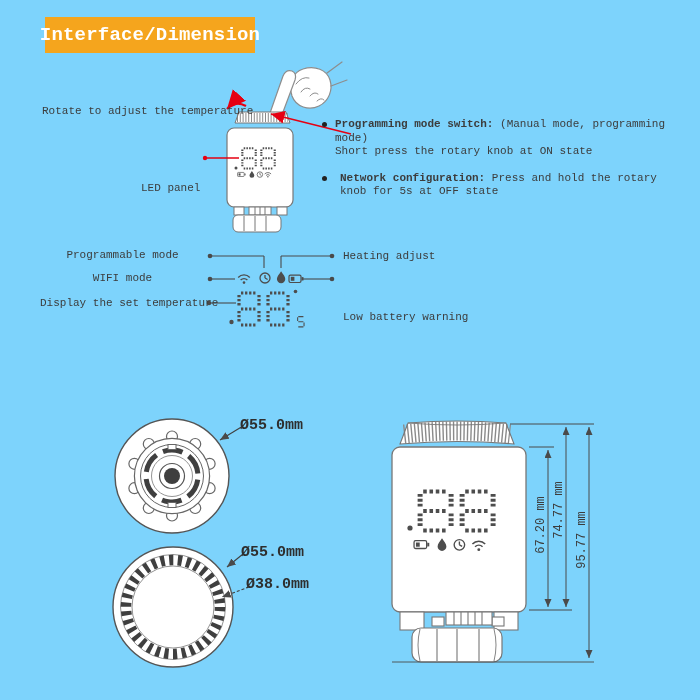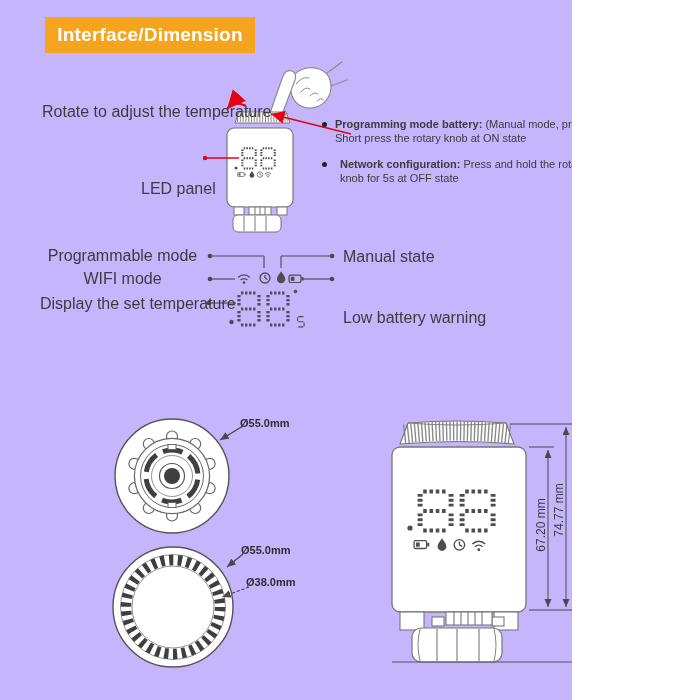--- a/index.html
+++ b/index.html
@@ -1,33 +1,33 @@
 <!DOCTYPE html>
 <html style="--banner-bg: #F5A51D; --accent-red: #E60012; --text: #3C3C3C; --line: #4A4A4A;"><head>
 <meta charset="utf-8">
 <style>
   html,body{margin:0;padding:0;background:#fff;}
   .canvas{
-    position:relative;width:572px;height:700px;background:#c4b5fd;overflow:hidden;
-    font-family:Liberation Sans, sans-serif;color:var(--text,#3C3C3C);
+    position:relative;width:700px;height:700px;background:#7dd3fc;overflow:hidden;
+    font-family:Liberation Mono, monospace;color:var(--text,#3C3C3C);
   }
   .art{position:absolute;left:0;top:0;}
   .banner{
     position:absolute;left:45px;top:17px;width:210px;height:36px;
     background:var(--banner-bg,#F5A51D);color:#fff;font-weight:bold;font-size:19px;
     display:flex;align-items:center;justify-content:center;letter-spacing:.2px;
   }
-  .lbl{position:absolute;font-size:16px;line-height:13px;white-space:nowrap;}
+  .lbl{position:absolute;font-size:11px;line-height:13px;white-space:nowrap;}
   .lbl.r{text-align:center;}
   .bullets{position:absolute;left:322px;top:118px;width:360px;font-size:11px;line-height:13.5px;}
   .bullet{display:flex;gap:8px;margin-bottom:5px;}
   .bullet .dot{flex:0 0 auto;width:5px;height:5px;border-radius:50%;background:#222;margin-top:4px;}
   .bullet b{font-weight:bold;}
   .bullet .bt{white-space:pre-line;}
-  .dia{position:absolute;font-size:11px;font-weight:bold;color:#2e2e2e;white-space:nowrap;}
+  .dia{position:absolute;font-size:15px;font-weight:bold;color:#2e2e2e;white-space:nowrap;}
   .dim{position:absolute;width:80px;text-align:center;font-size:12px;white-space:nowrap;
        transform:rotate(-90deg);transform-origin:center;}
 </style>
 </head>
 <body>
 
 <div class="canvas">
 
   <svg class="art" width="700" height="700" viewBox="0 0 700 700">
     <defs>
@@ -206,34 +206,34 @@
   <div class="banner">
     <span>Interface/Dimension</span>
   </div>
 
   <div class="lbl" style="left:42px;top:105px;">Rotate to adjust the temperature</div>
   <div class="lbl" style="left:141px;top:151px;margin-top:31px;">LED panel</div>
 
   <div class="bullets">
     <div class="bullet">
       <span class="dot"></span>
-      <span class="bt"><b>Programming mode battery:</b> <span>(Manual mode, programming mode)
+      <span class="bt"><b>Programming mode switch:</b> <span>(Manual mode, programming mode)
 Short press the rotary knob at ON state</span></span>
     </div>
     <div class="bullet" style="margin-top:13px;gap:13px;">
       <span class="dot"></span>
       <span class="bt"><b>Network configuration:</b> <span>Press and hold the rotary
 knob for 5s at OFF state</span></span>
     </div>
   </div>
 
   <div class="lbl r" style="left:40px;top:249px;width:165px;">Programmable mode</div>
   <div class="lbl r" style="left:40px;top:272px;width:165px;">WIFI mode</div>
   <div class="lbl r" style="left:40px;top:297px;width:165px;">Display the set temperature</div>
-  <div class="lbl" style="left:343px;top:250px;">Manual state</div>
+  <div class="lbl" style="left:343px;top:250px;">Heating adjust</div>
   <div class="lbl" style="left:343px;top:273px;margin-top:38px;">Low battery warning</div>
 
   <div class="dia" style="left:240px;top:417px;">Ø55.0mm</div>
   <div class="dia" style="left:241px;top:544px;">Ø55.0mm</div>
   <div class="dia" style="left:246px;top:576px;">Ø38.0mm</div>
 
   <div class="dim" style="left:501px;top:518px;">67.20 mm</div>
   <div class="dim" style="left:519px;top:503px;">74.77 mm</div>
   <div class="dim" style="left:542px;top:533px;">95.77 mm</div>
 </div>

